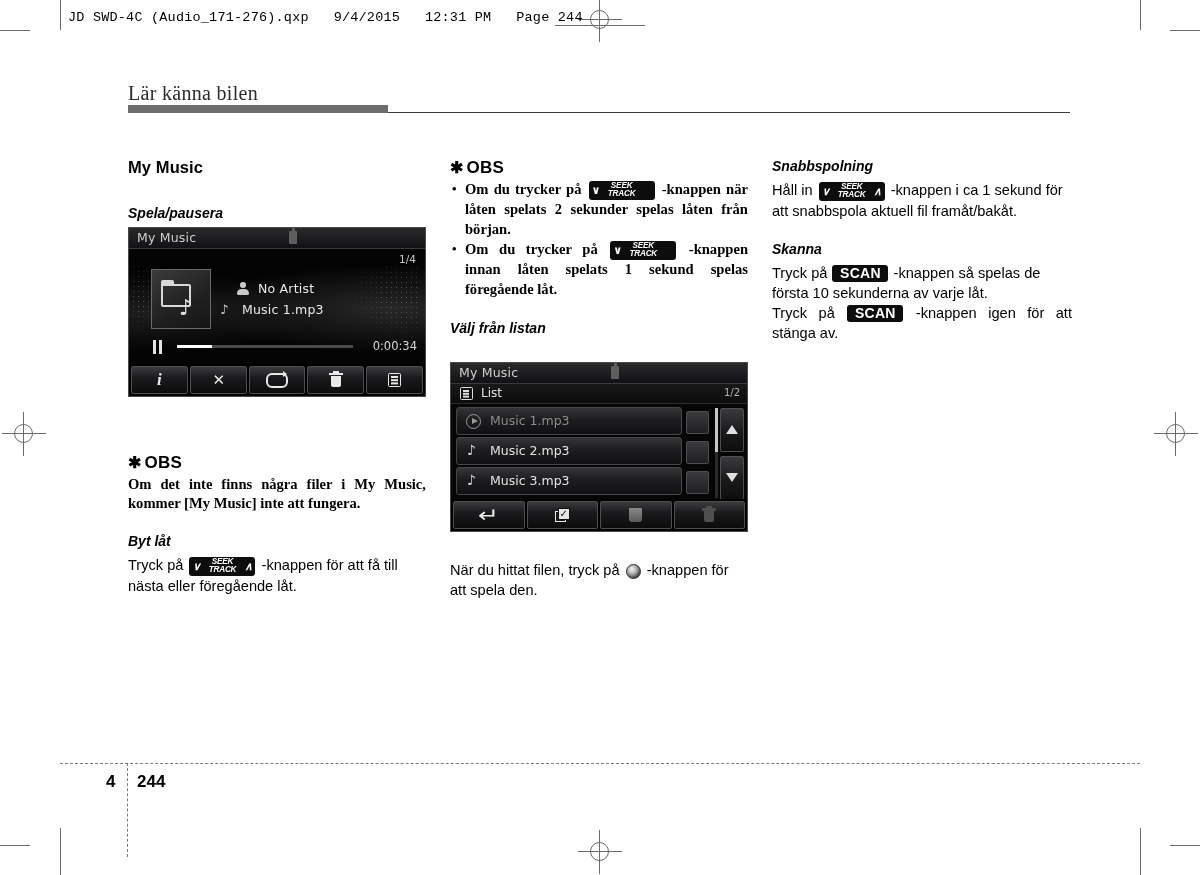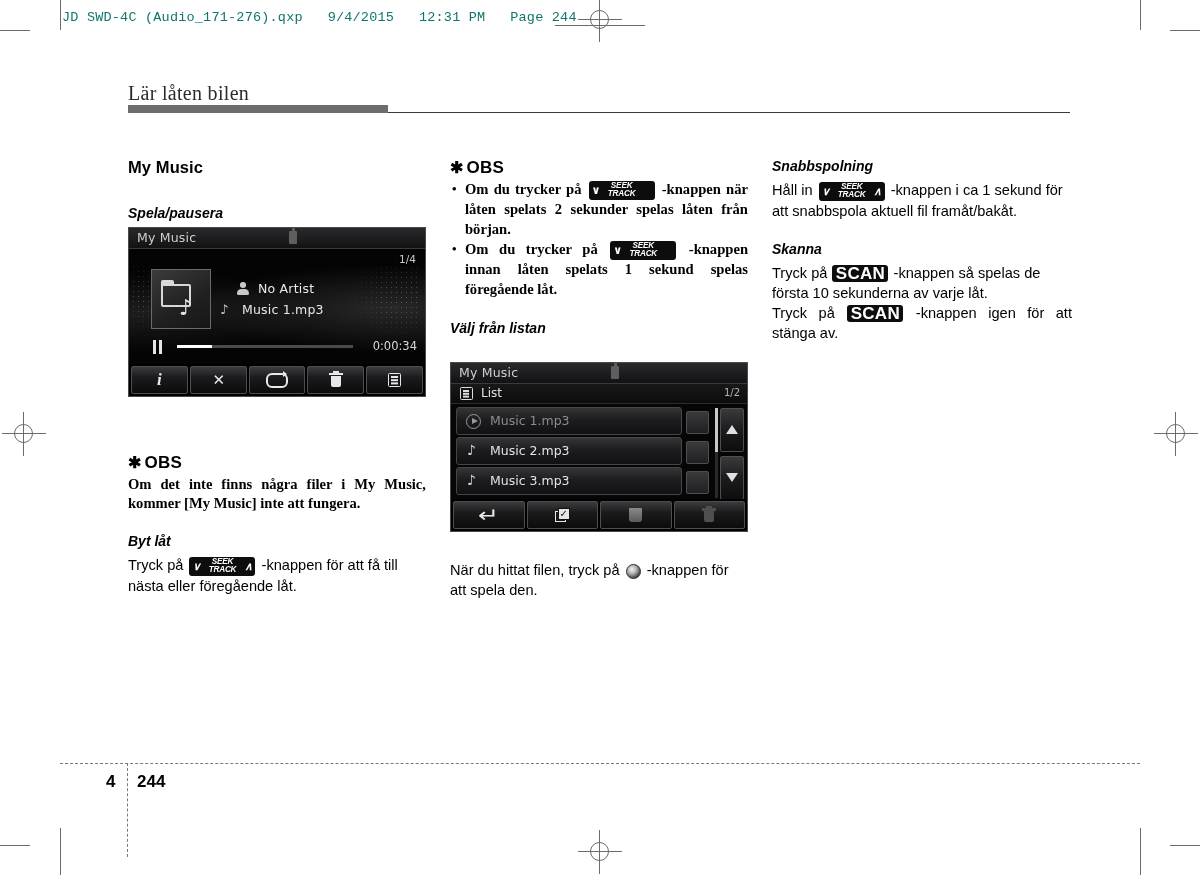--- a/index.html
+++ b/index.html
@@ -64,23 +64,23 @@
   
   .file-header {
     position: absolute;
     left: 62px; top: 5px;
     height: 24px;
     display: flex;
     align-items: center;
     font-family: "Liberation Mono", "DejaVu Sans Mono", monospace;
     font-size: 13.5px;
     letter-spacing: 0.2px;
-    color: #0f766e;
+    color: #000000;
     white-space: pre;
-    padding-left: 0;
+    padding-left: 6px;
   }
 
   
   .page-title {
     position: absolute;
     left: 128px; top: 82px;
     font-family: "Liberation Serif", serif;
     font-size: 20px;
     color: #2b2b2b;
     letter-spacing: 0.3px;
@@ -211,21 +211,21 @@
     font-weight: bold;
   }
   .key-seek .chev-l { left: 3px; }
   .key-seek .chev-r { right: 3px; }
 
   .key-scan {
     width: 56px;
     height: 17px;
     line-height: 17px;
     font-family: "Liberation Sans", sans-serif;
-    font-size: 17px;
+    font-size: 14px;
     font-weight: bold;
     letter-spacing: 0.3px;
     margin: 0 1px;
   }
 
   .key-mini {
     display: inline-block;
     vertical-align: middle;
     width: 24px;
     height: 15px;
@@ -745,21 +745,21 @@
 <div class="trim trim-bl-v"></div>
 <div class="trim trim-br-v"></div>
 <div class="trim trim-lt-h"></div>
 <div class="trim trim-rt-h"></div>
 <div class="trim trim-lb-h"></div>
 <div class="trim trim-rb-h"></div>
 <div class="trim trim-top-rule"></div>
 
 <div class="file-header">JD SWD-4C (Audio_171-276).qxp   9/4/2015   12:31 PM   Page 244</div>
 
-<div class="page-title">Lär låten bilen</div>
+<div class="page-title">Lär känna bilen</div>
 <div class="title-bar-dark"></div>
 <div class="title-bar-line"></div>
 
 <div class="col col-1">
 
   <h2 class="section-head">My Music</h2>
 
   <h3 class="sub-head">Spela/pausera</h3>
 
   <div class="shot shot-player">

